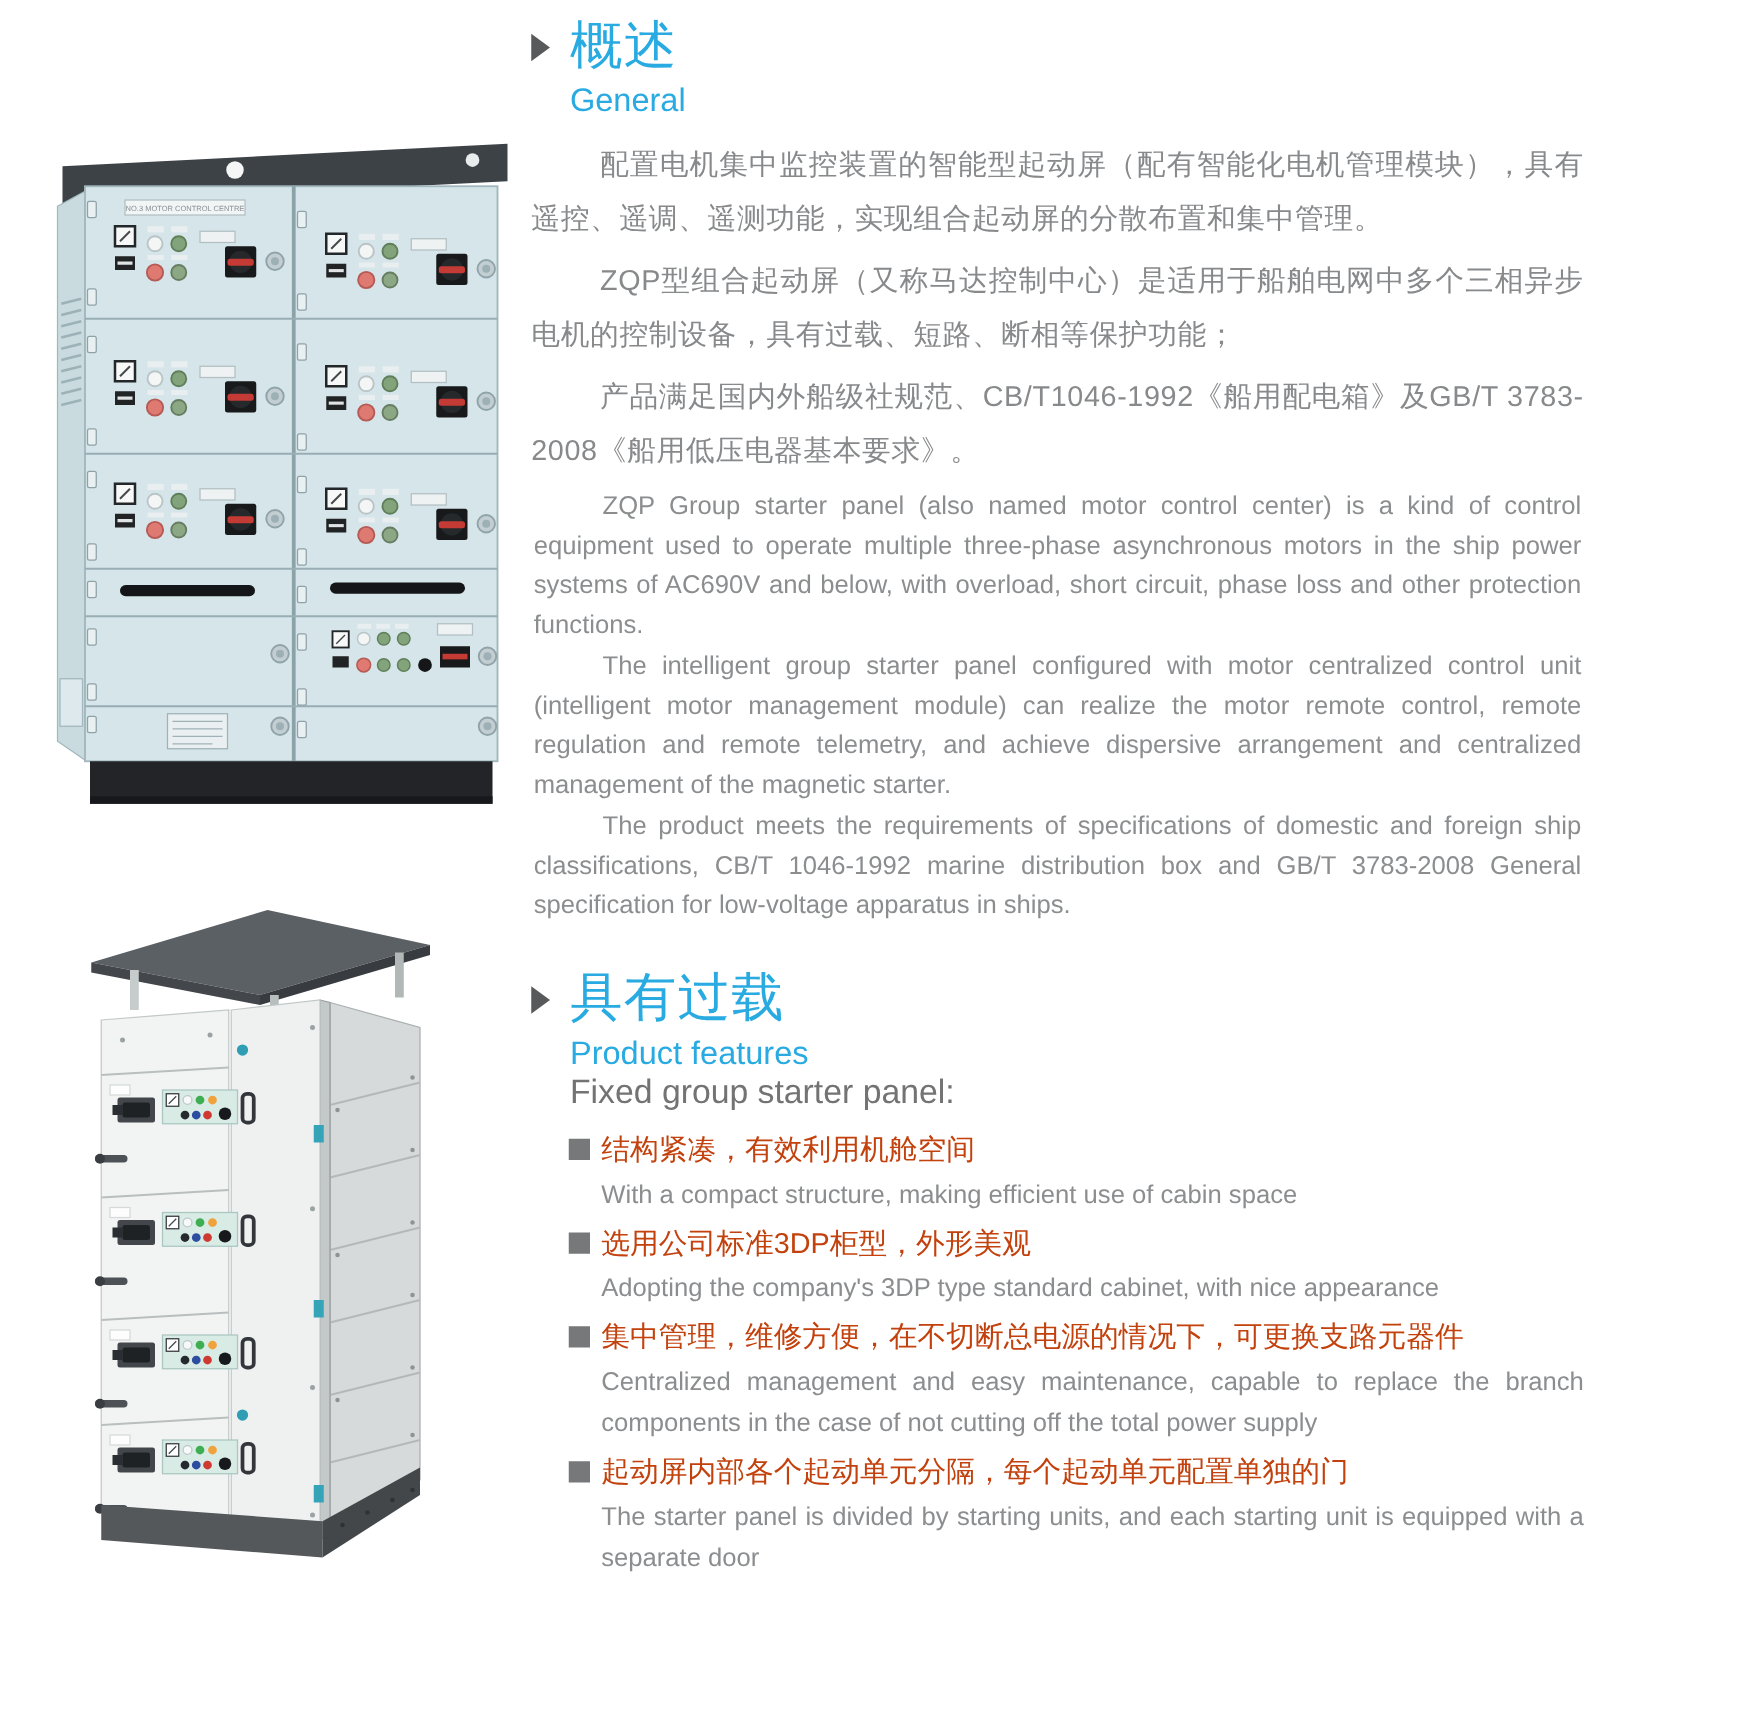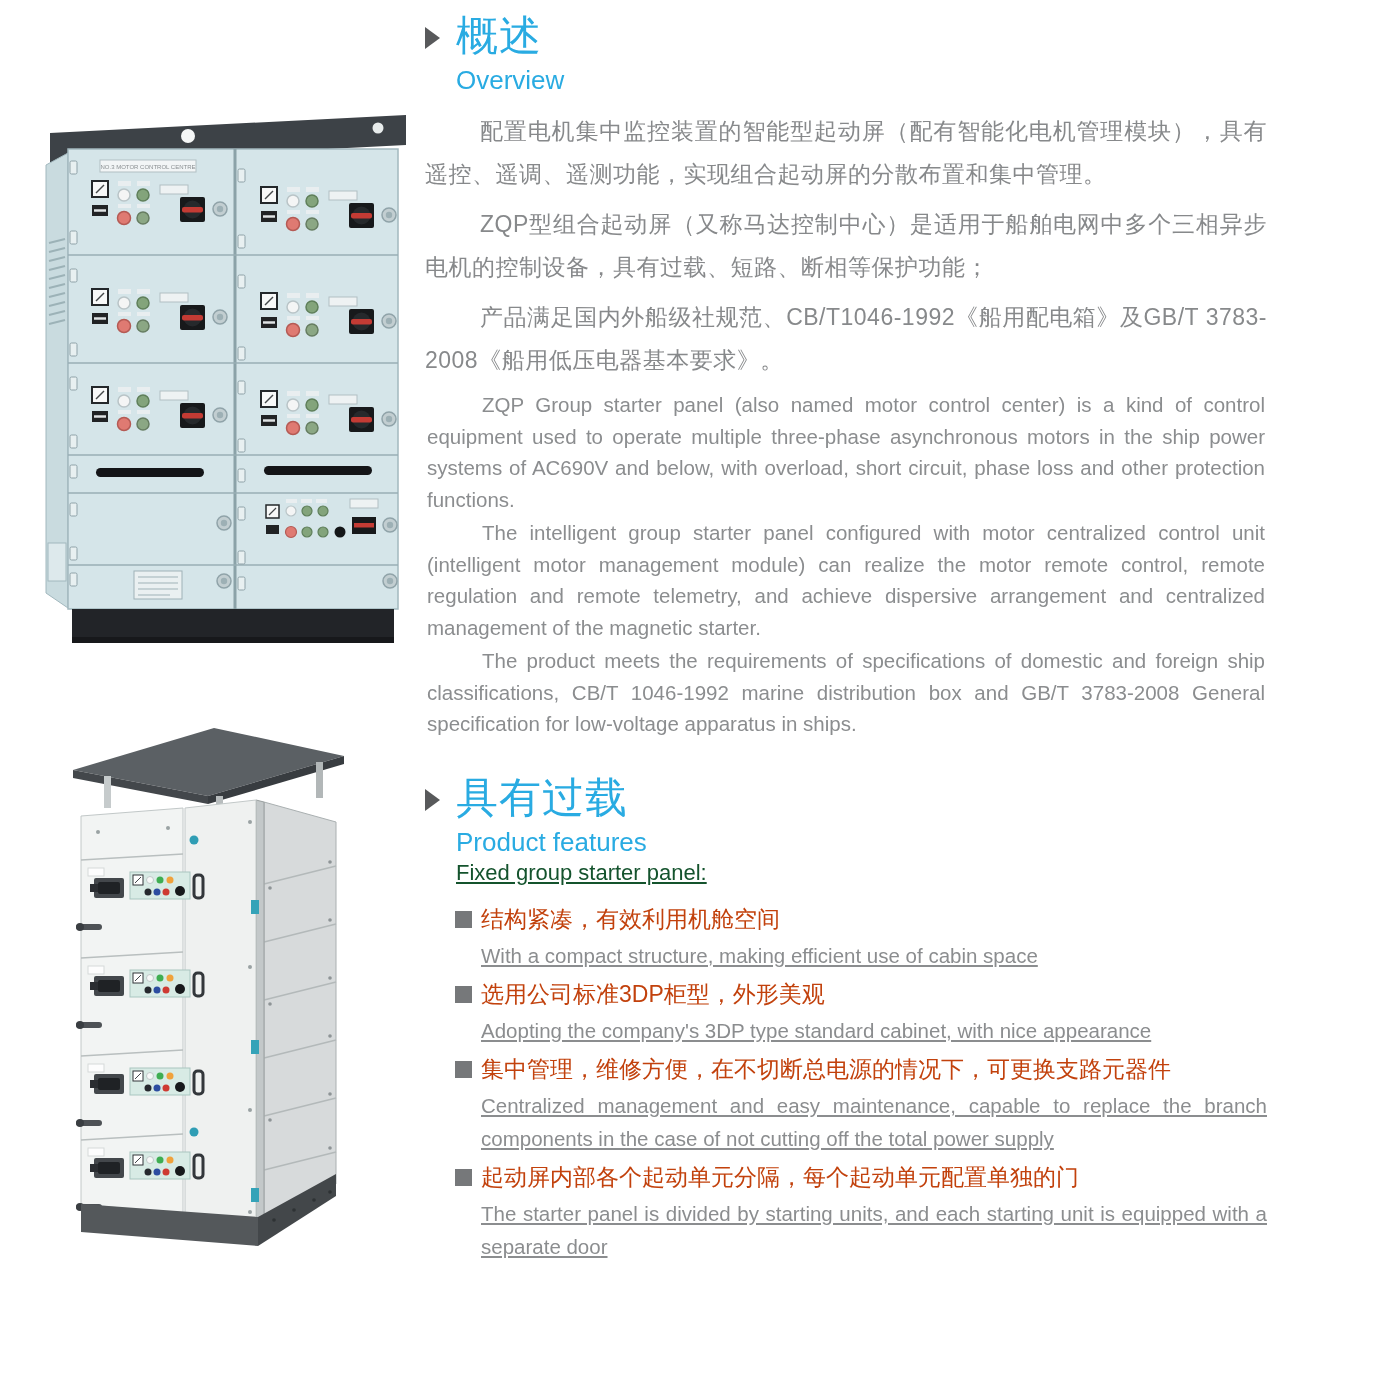--- a/index.html
+++ b/index.html
@@ -38,33 +38,32 @@
     text-align:justify;text-indent:55px;letter-spacing:0.5px;
   }
   .p-en{
     margin:2px;
     font-size:20.5px;line-height:31.5px;color:#8b8d8f;
     text-align:justify;text-indent:55px;
   }
   .p-en + .p-en{margin-top:1px;}
 
   .subtitle-zh{margin:18px 0 0 31px;font-size:24px;line-height:32px;color:#6b6d6f;font-weight:bold;}
-  .subtitle-en{margin:0 0 0 31px;font-size:22px;line-height:30px;color:#14532d;text-decoration:underline;}
+  .subtitle-en{margin:0 0 0 31px;font-size:27px;line-height:30px;color:#737373;}
 
   .feature-list{margin-top:12px;}
   .feature-item{padding-left:30px;margin-bottom:3px;}
   .f-zh{font-size:23px;line-height:39px;color:#c2410c;}
   .bullet{
     display:inline-block;width:17px;height:17px;background:#76787a;
     margin-right:9px;vertical-align:-1px;
   }
   .f-en{
     padding-left:26px;font-size:20.5px;line-height:33px;color:#8b8d8f;
     text-align:justify;
-    text-decoration:underline;
   }
 </style>
 </head>
 <body>
 
 <div class="page">
 
   <div class="fig fig1">
     <svg width="372" height="542" viewBox="0 0 372 542">
       <defs>
@@ -308,21 +307,21 @@
           <circle cx="262" cy="480" r="1.8"></circle>
       </g>
     </svg>
   </div>
 
   <div class="section sec-overview">
     <div class="heading-row">
       <span class="tri"></span>
       <span class="h-zh">概述</span>
     </div>
-    <div class="h-en">Overview</div>
+    <div class="h-en">General</div>
 
     <div class="paras">
       <p class="p-zh">配置电机集中监控装置的智能型起动屏（配有智能化电机管理模块），具有遥控、遥调、遥测功能，实现组合起动屏的分散布置和集中管理。</p>
       <p class="p-zh">ZQP型组合起动屏（又称马达控制中心）是适用于船舶电网中多个三相异步电机的控制设备，具有过载、短路、断相等保护功能；</p>
       <p class="p-zh">产品满足国内外船级社规范、CB/T1046-1992《船用配电箱》及GB/T 3783-2008《船用低压电器基本要求》。</p>
       <p class="p-en">ZQP Group starter panel (also named motor control center) is a kind of control equipment used to operate multiple three-phase asynchronous motors in the ship power systems of AC690V and below, with overload, short circuit, phase loss and other protection functions.</p>
       <p class="p-en">The intelligent group starter panel configured with motor centralized control unit (intelligent motor management module) can realize the motor remote control, remote regulation and remote telemetry, and achieve dispersive arrangement and centralized management of the magnetic starter.</p>
       <p class="p-en">The product meets the requirements of specifications of domestic and foreign ship classifications, CB/T 1046-1992 marine distribution box and GB/T 3783-2008 General specification for low-voltage apparatus in ships.</p>
     </div>
   </div>

